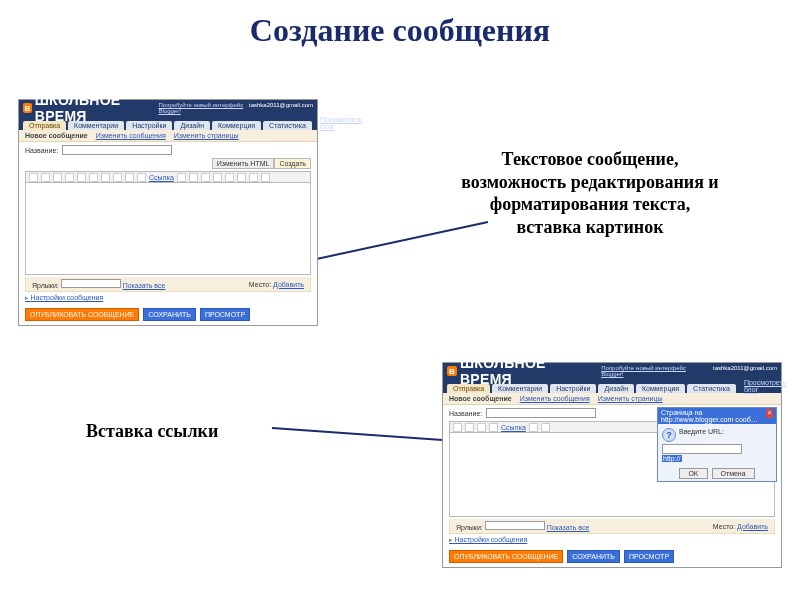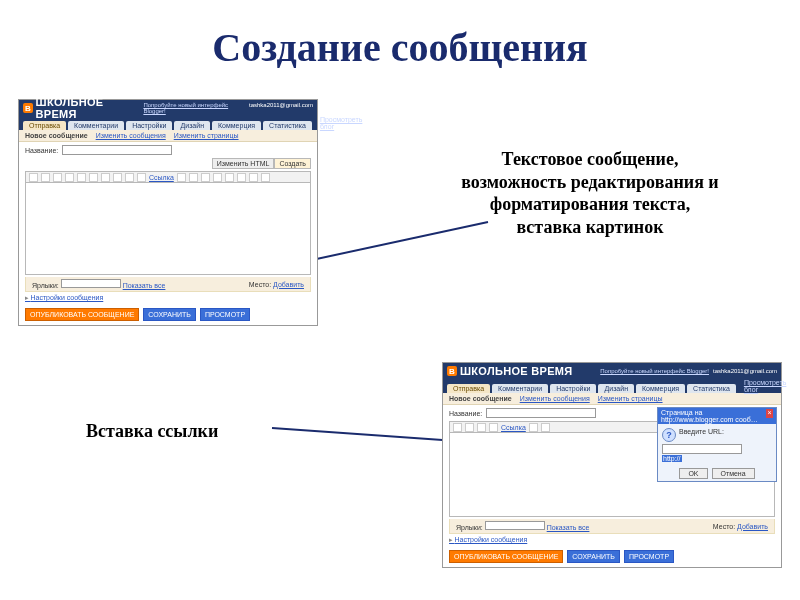--- a/index.html
+++ b/index.html
@@ -1,32 +1,32 @@
 <!DOCTYPE html>
 <html><head>
 <meta charset="utf-8">
 <style>
   * { margin:0; padding:0; box-sizing:border-box; }
   body { width:800px; height:600px; background:#fff; font-family:Arial,Helvetica,sans-serif; position:relative; }
 
-  .page-title { text-align:center; color:#1a2b6d; font-family:"Times New Roman",serif; font-weight:bold; font-size:40px; padding:24px 0 6px; }
+  .page-title { text-align:center; color:#1a2b6d; font-family:"Times New Roman",serif; font-weight:bold; font-size:32px; padding:12px 0 6px; }
 
   .annotation { position:absolute; color:#000; font-family:"Times New Roman",serif; font-weight:bold; font-size:18px; line-height:1.25; text-align:center; }
 
   
   .arrow { position:absolute; }
   .arrow-line { stroke:#1a2b6d; stroke-width:2; fill:none; }
   .arrow-head { fill:#1a2b6d; }
 
   
   .panel { position:absolute; background:#fff; border:1px solid #999; font-size:8px; color:#333; }
   .panel .topbar { background:#223a6a; color:#fff; display:flex; align-items:center; justify-content:space-between; height:16px; padding:0 4px; }
   .panel .brand { display:flex; align-items:center; gap:3px; }
   .panel .brand .logo { width:10px; height:10px; background:#ff7a00; border-radius:2px; display:flex; align-items:center; justify-content:center; color:#fff; font-weight:bold; font-size:8px; }
-  .panel .brand .site { font-weight:bold; font-size:11px; letter-spacing:.3px; }
+  .panel .brand .site { font-weight:bold; font-size:14px; letter-spacing:.3px; }
   .panel .acct { font-size:6px; display:flex; gap:4px; }
   .panel .acct .link { color:#c9d7ff; text-decoration:underline; }
   .panel .tabs { display:flex; align-items:flex-end; gap:2px; height:14px; padding:0 4px; background:#223a6a; }
   .panel .tabs .tab { background:#dfe6ef; color:#223a6a; padding:1px 6px; border-radius:2px 2px 0 0; font-size:7px; cursor:pointer; }
   .panel .tabs .tab.active { background:#f5e6c6; color:#6a4b00; }
   .panel .tabs .viewblog { margin-left:6px; color:#c9d7ff; text-decoration:underline; font-size:7px; }
   .panel .subbar { background:#f7eedd; border-bottom:1px solid #e0d4b4; display:flex; align-items:center; gap:8px; padding:2px 6px; font-size:7px; }
   .panel .subbar .sub { color:#2a57c4; text-decoration:underline; cursor:pointer; }
   .panel .subbar .sub.active { color:#444; text-decoration:none; font-weight:bold; }
   .panel .formrow { display:flex; align-items:center; gap:4px; padding:3px 6px; font-size:7px; }

